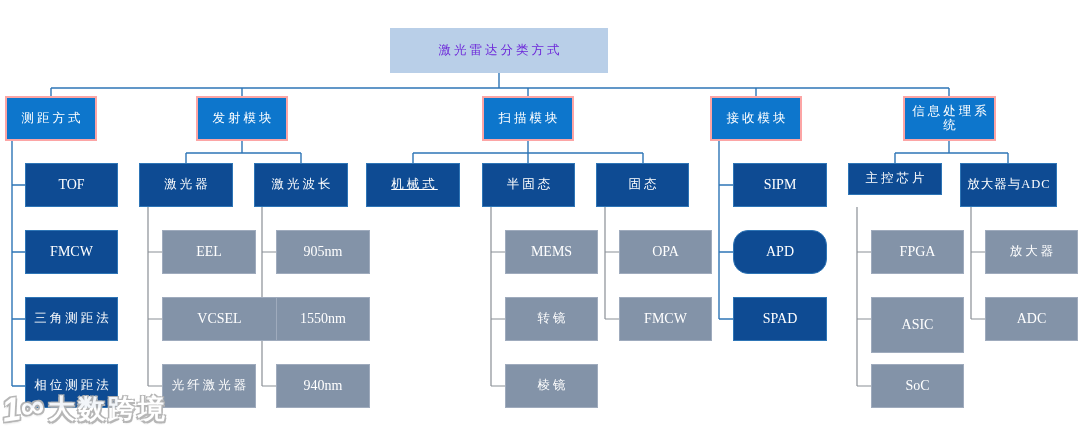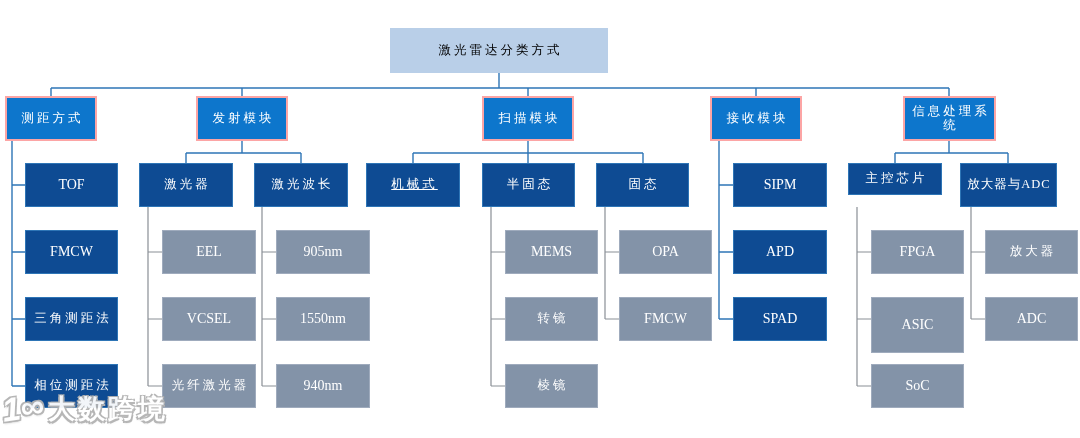--- a/index.html
+++ b/index.html
@@ -8,21 +8,21 @@
     font-family:"Liberation Serif","DejaVu Serif",serif;
   }
   #wires{position:absolute;left:0;top:0;width:1080px;height:438px;}
   .conn-blue{stroke:var(--connector-blue,#2e75b6);stroke-width:1.4;fill:none;}
   .conn-gray{stroke:var(--connector-gray,#8a8f96);stroke-width:1.2;fill:none;}
   .box{
     position:absolute;box-sizing:border-box;display:flex;align-items:center;justify-content:center;
     text-align:center;color:#ffffff;font-size:14px;line-height:1.1;
   }
   .root{
-    background:var(--root-fill,#b9cfe8);color:#000000;font-size:14px;letter-spacing:5px;
+    background:var(--root-fill,#b9cfe8);color:#6d28d9;font-size:14px;letter-spacing:5px;
     padding-left:5px;
   }
   .lvl1{
     background:var(--level1-fill,#0d76cc);border:2px solid #fca5a5;font-size:13px;
   }
   .navy{
     background:var(--dark-fill,#0e4b93);border:1px solid #2e75b6;
   }
   .gray{
     background:var(--gray-fill,#8393a8);border:1px solid #9fabbd;
@@ -72,40 +72,40 @@
 
   <div class="box navy" style="left:25px;top:163px;width:93px;height:44px;">TOF</div>
   <div class="box navy zh" style="left:25px;top:297px;width:93px;height:44px;">三角测距法</div>
   <div class="box navy" style="left:25px;top:230px;width:93px;height:44px;">FMCW</div>
   <div class="box navy zh" style="left:25px;top:364px;width:93px;height:44px;">相位测距法</div>
 
   <div class="box navy zh" style="left:139px;top:163px;width:94px;height:44px;">激光器</div>
   <div class="box navy zh" style="left:254px;top:163px;width:94px;height:44px;">激光波长</div>
 
   <div class="box gray" style="left:162px;top:230px;width:94px;height:44px;">EEL</div>
-  <div class="box gray" style="left:162px;top:297px;width:94px;height:44px;">VCSEL</div>
+  <div class="box gray" style="left:162px;top:297px;width:115px;height:44px;">VCSEL</div>
   <div class="box gray zh" style="left:162px;top:364px;width:94px;height:44px;">光纤激光器</div>
 
   <div class="box gray" style="left:276px;top:230px;width:94px;height:44px;">905nm</div>
   <div class="box gray" style="left:276px;top:297px;width:94px;height:44px;">1550nm</div>
   <div class="box gray" style="left:276px;top:364px;width:94px;height:44px;">940nm</div>
 
   <div class="box navy zh" style="left:366px;top:163px;width:94px;height:44px;text-decoration:underline;">机械式</div>
   <div class="box navy zh" style="left:482px;top:163px;width:93px;height:44px;">半固态</div>
   <div class="box navy zh" style="left:596px;top:163px;width:93px;height:44px;">固态</div>
 
   <div class="box gray" style="left:505px;top:230px;width:93px;height:44px;">MEMS</div>
   <div class="box gray zh" style="left:505px;top:297px;width:93px;height:44px;">转镜</div>
   <div class="box gray zh" style="left:505px;top:364px;width:93px;height:44px;">棱镜</div>
 
   <div class="box gray" style="left:619px;top:230px;width:93px;height:44px;">OPA</div>
   <div class="box gray" style="left:619px;top:297px;width:93px;height:44px;">FMCW</div>
 
   <div class="box navy" style="left:733px;top:163px;width:94px;height:44px;">SIPM</div>
-  <div class="box navy" style="left:733px;top:230px;width:94px;height:44px;">APD</div>
+  <div class="box navy" style="left:733px;top:230px;width:94px;height:44px;border-radius:15px;">APD</div>
   <div class="box navy" style="left:733px;top:297px;width:94px;height:44px;">SPAD</div>
 
   <div class="box navy zh" style="left:848px;top:163px;width:94px;height:32px;">主控芯片</div>
   <div class="box navy zh-mixed" style="left:960px;top:163px;width:97px;height:44px;">放大器与ADC</div>
 
   <div class="box gray" style="left:871px;top:230px;width:93px;height:44px;">FPGA</div>
   <div class="box gray" style="left:871px;top:297px;width:93px;height:56px;">ASIC</div>
   <div class="box gray" style="left:871px;top:364px;width:93px;height:44px;">SoC</div>
 
   <div class="box gray zh" style="left:985px;top:230px;width:93px;height:44px;">放大器</div>

